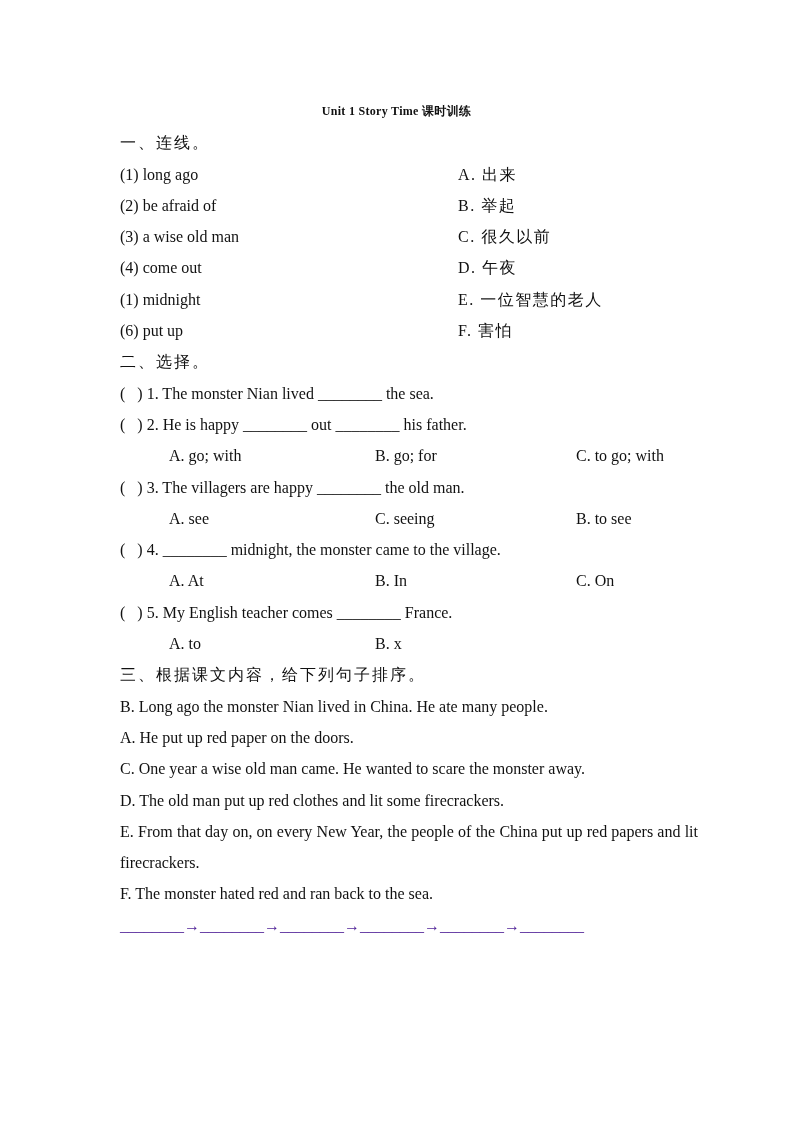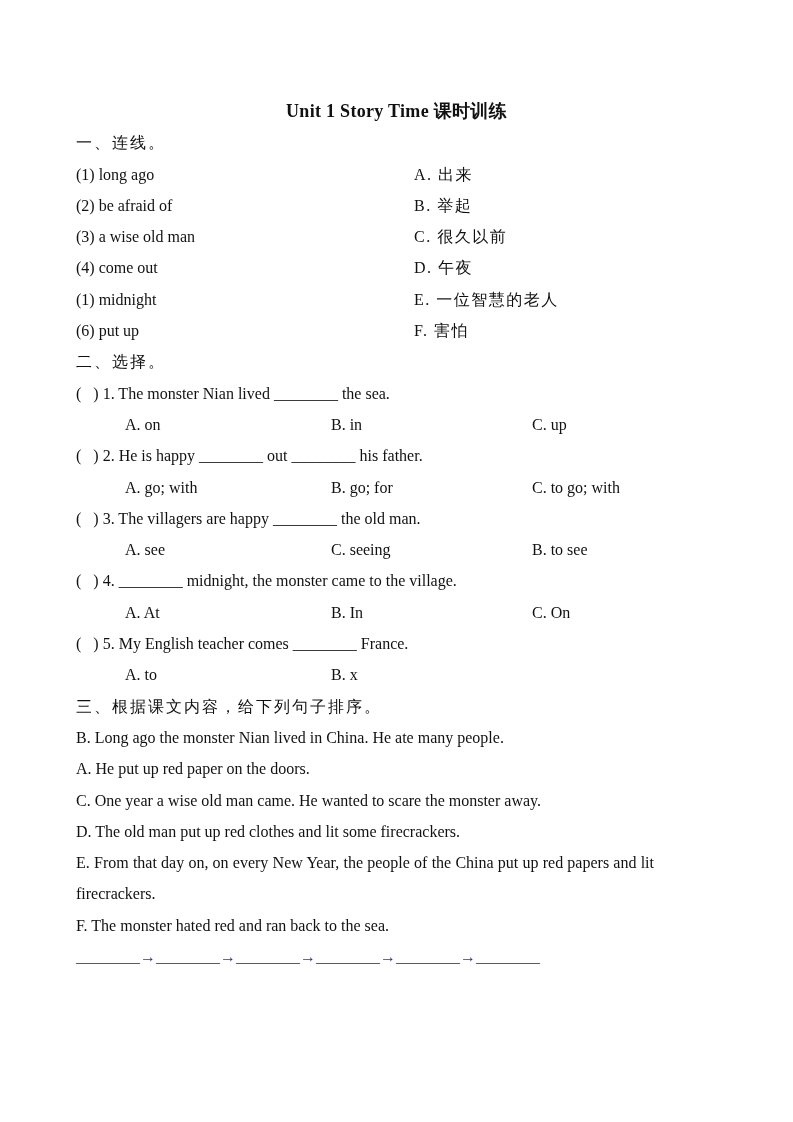--- a/index.html
+++ b/index.html
@@ -14,26 +14,26 @@
     background: #ffffff;
     color: #111111;
     font-family: "Liberation Serif", "DejaVu Serif", serif;
     font-size: 16px;
     overflow: hidden;
   }
   .title {
     padding-top: 96px;
     text-align: center;
     font-weight: bold;
-    font-size: 18px;
+    font-size: 12px;
     line-height: 31.3px;
     letter-spacing: 0.3px;
   }
   .content {
-    margin-left: 76px;
+    margin-left: 120px;
     width: 578px;
   }
   .line {
     line-height: 31.3px;
     height: 31.3px;
     white-space: nowrap;
   }
   .cn {
     letter-spacing: 2px;
   }
@@ -92,25 +92,20 @@
       <span class="cn-sm">E. 一位智慧的老人</span>
     </div>
     <div class="line pair">
       <span>(6) put up</span>
       <span class="cn-sm">F. 害怕</span>
     </div>
 
     <div class="line cn">二、选择。</div>
 
     <div class="line">(&nbsp;&nbsp;&nbsp;) 1. The monster Nian lived ________ the sea.</div>
-    <div class="line opts">
-      <span>A. on</span>
-      <span>B. in</span>
-      <span>C. up</span>
-    </div>
 
     <div class="line">(&nbsp;&nbsp;&nbsp;) 2. He is happy ________ out ________ his father.</div>
     <div class="line opts">
       <span>A. go; with</span>
       <span>B. go; for</span>
       <span>C. to go; with</span>
     </div>
 
     <div class="line">(&nbsp;&nbsp;&nbsp;) 3. The villagers are happy ________ the old man.</div>
     <div class="line opts">

